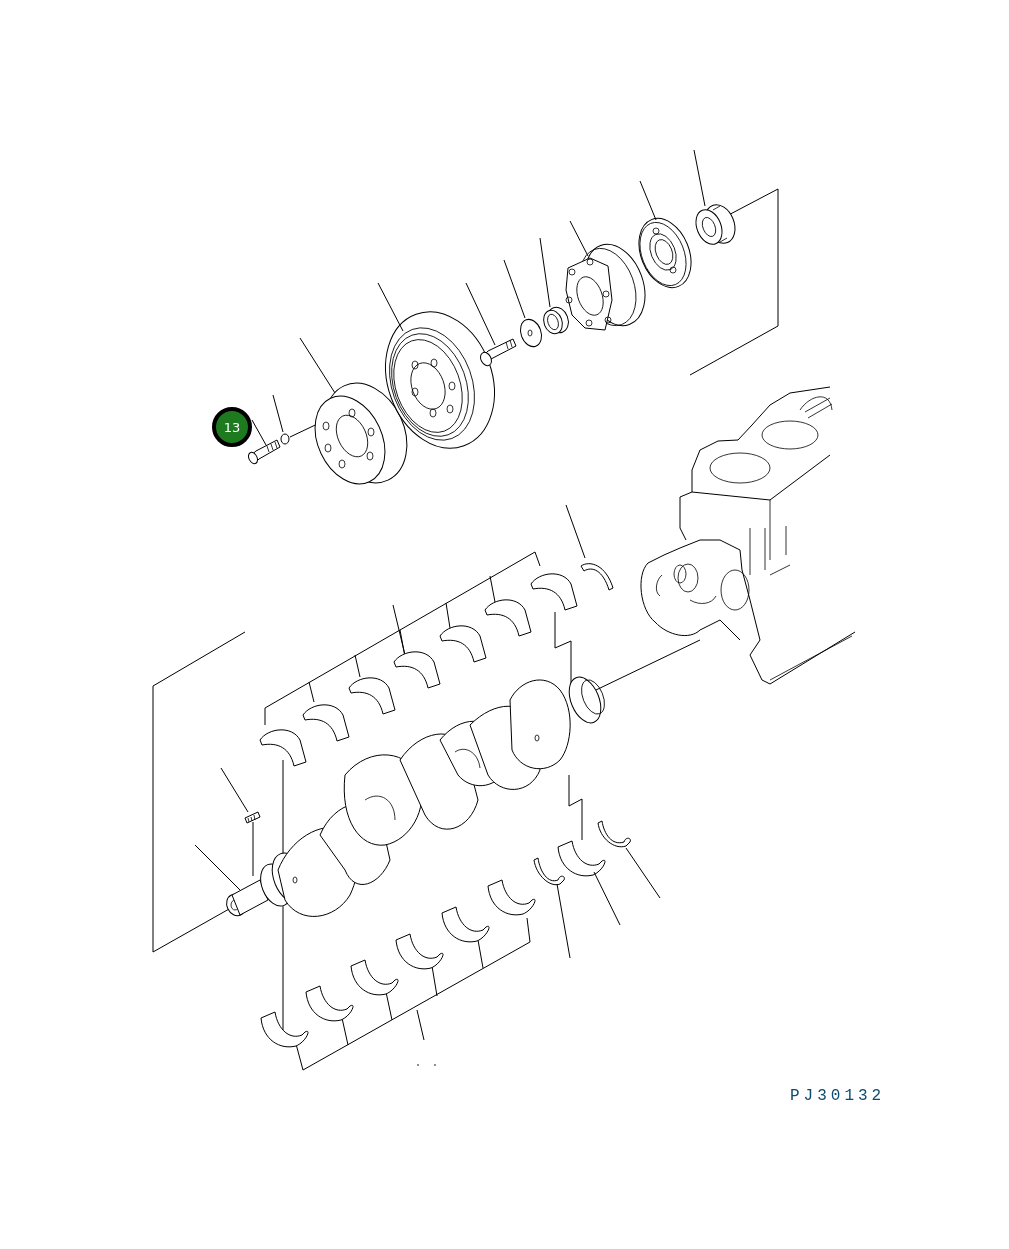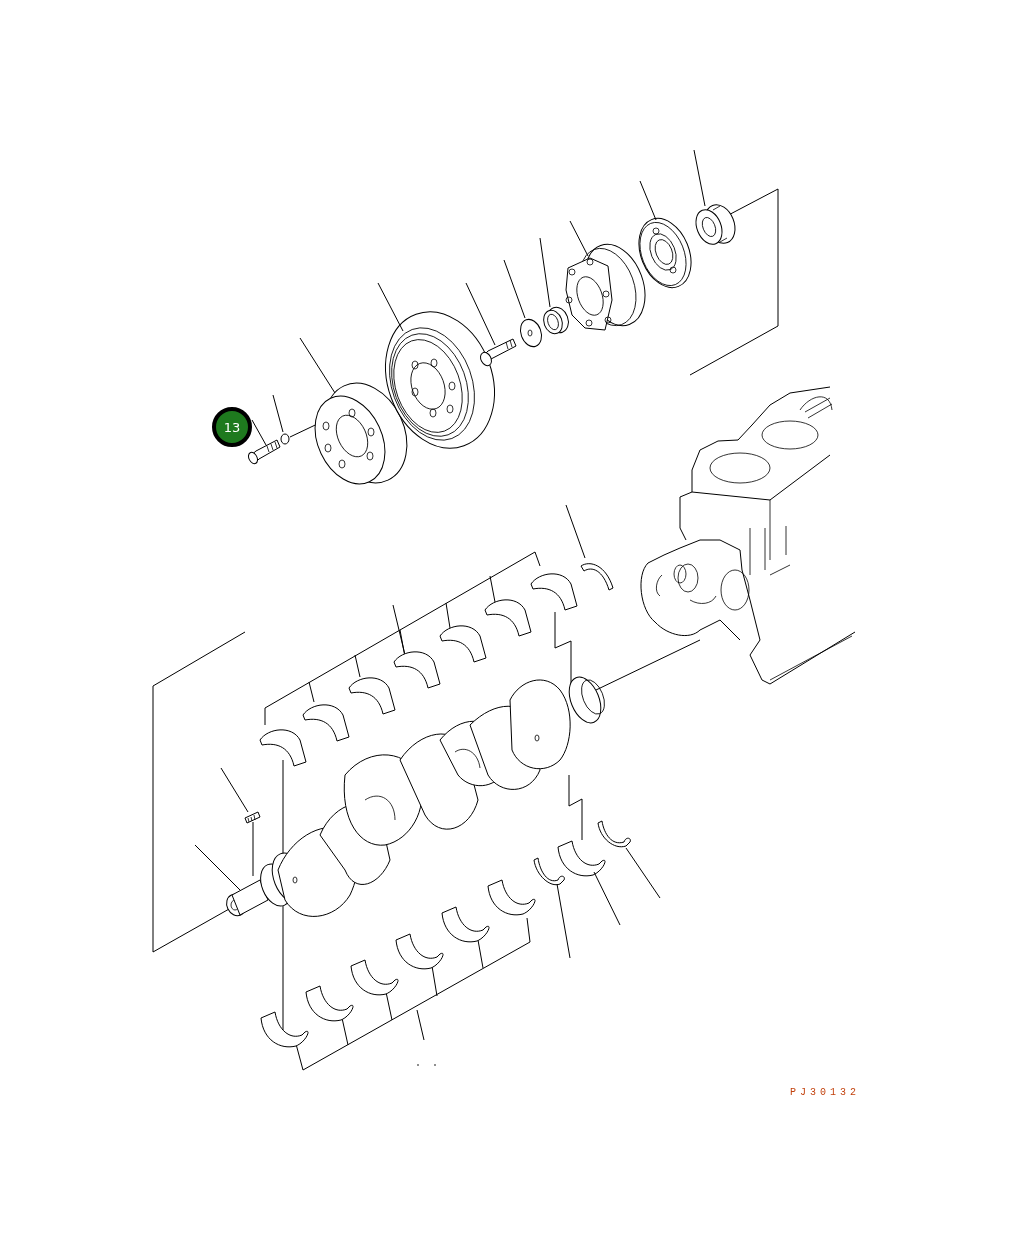--- a/index.html
+++ b/index.html
@@ -2,21 +2,21 @@
 <html><head>
   <meta charset="utf-8">
   <style>
     html, body { margin: 0; padding: 0; background: #ffffff; }
     body { width: 1009px; height: 1249px; position: relative; overflow: hidden; font-family: "Liberation Sans", sans-serif; }
     #diagram { position: absolute; left: 0; top: 0; width: 1009px; height: 1249px; }
     .ln { fill: none; stroke: #000; stroke-width: 1; }
     .lt { fill: none; stroke: #000; stroke-width: 0.8; }
     .wf { fill: #fff; stroke: #000; stroke-width: 1; }
     .callout { position: absolute; width: 40px; height: 40px; border-radius: 50%; box-sizing: border-box; border: 4px solid #000; display: flex; align-items: center; justify-content: center; color: #fff; font-size: 13px; font-family: "DejaVu Sans", sans-serif; cursor: pointer; }
-    .drawing-code { position: absolute; font-family: "Liberation Mono", monospace; font-size: 10px; letter-spacing: 4px; color: #c2410c; }
+    .drawing-code { position: absolute; font-family: "Liberation Mono", monospace; font-size: 16px; letter-spacing: 4px; color: #0c4a6e; }
   </style>
 </head>
 <body>
 
 <svg id="diagram" viewBox="0 0 1009 1249" xmlns="http://www.w3.org/2000/svg">
 
   <g>
 
     <polyline class="ln" points="690,375 778,326 778,189 700,230"></polyline>
 

